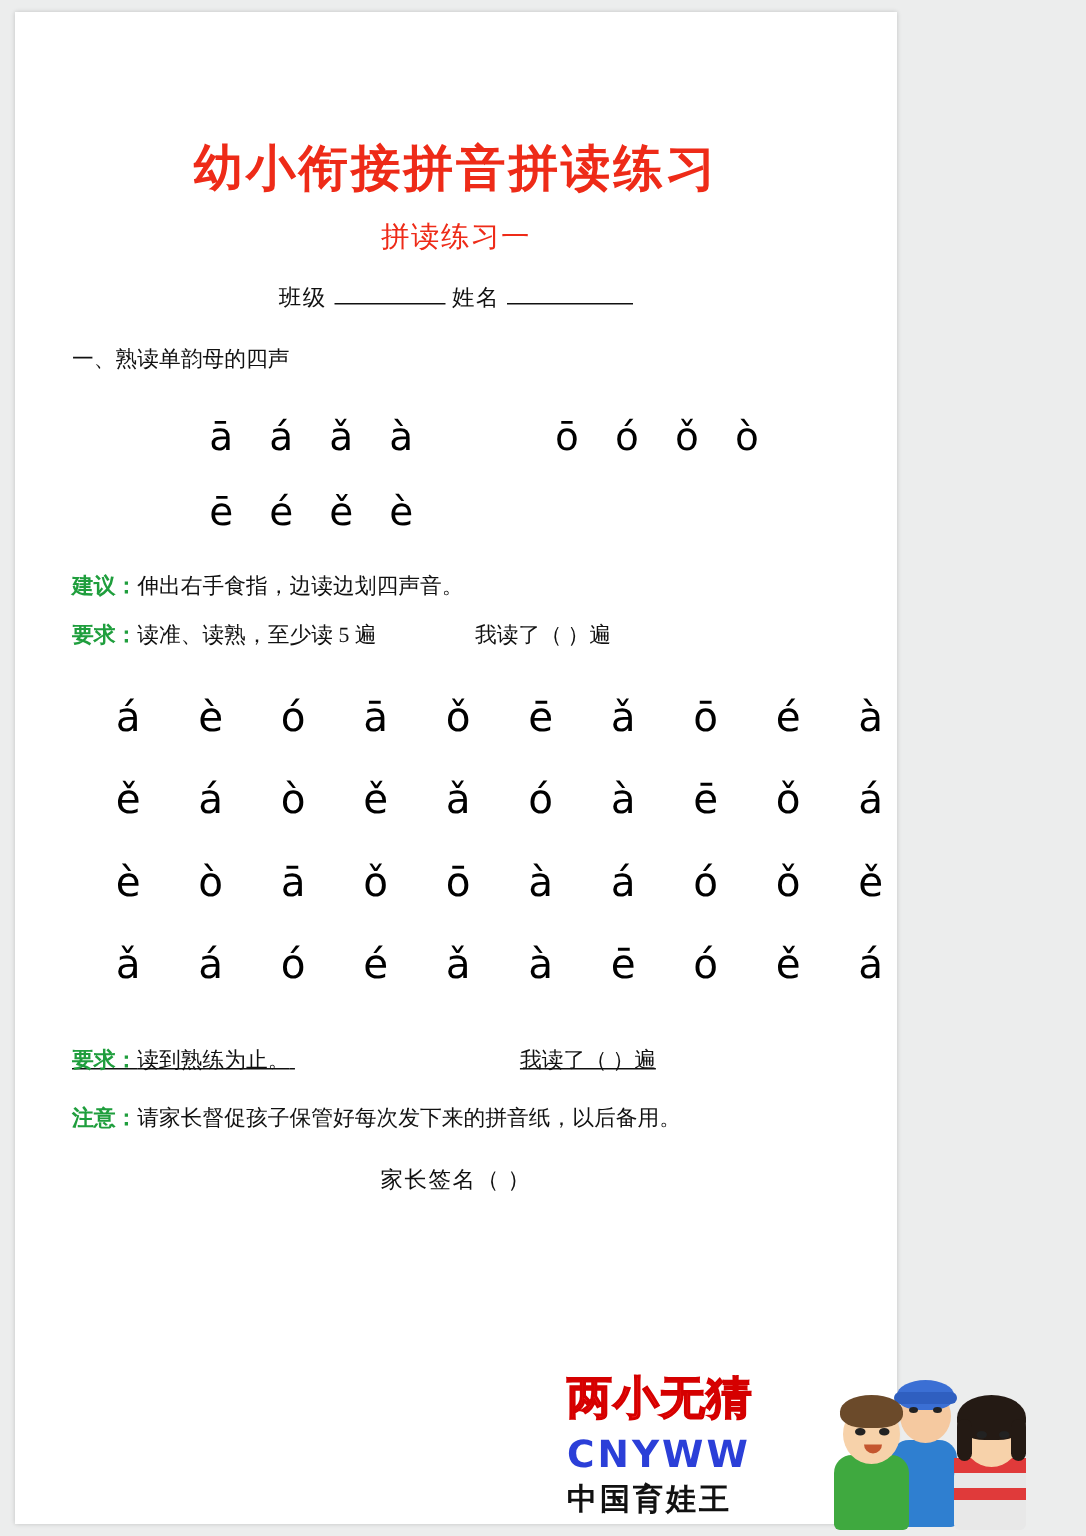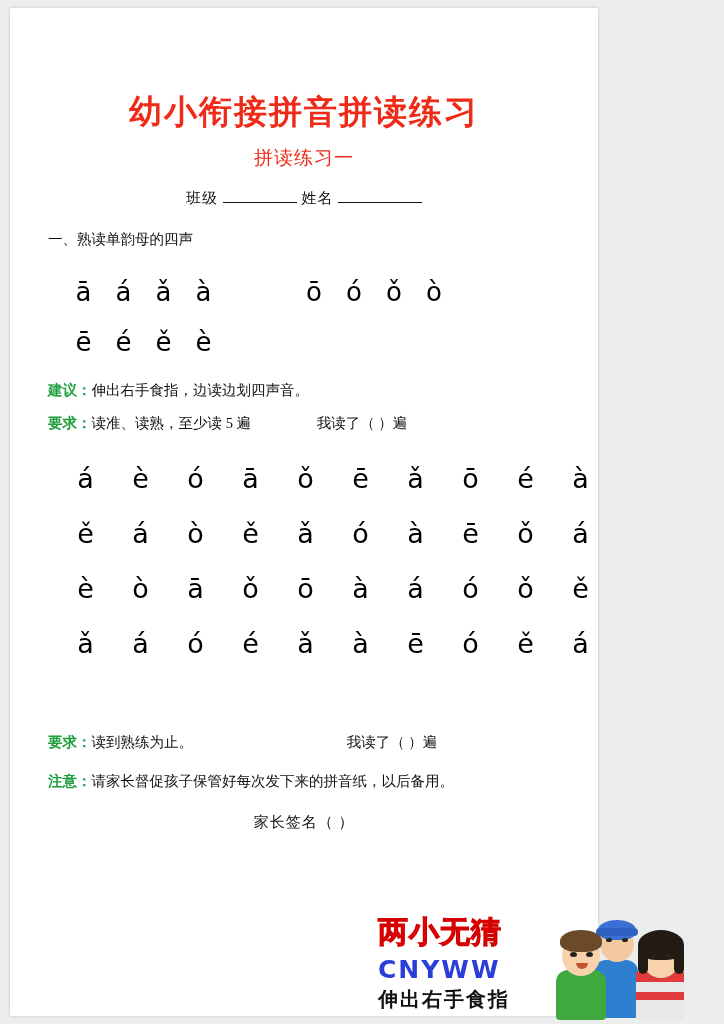--- a/index.html
+++ b/index.html
@@ -47,21 +47,21 @@
   }
   .b1{width:74px;}
   .b2{width:84px;}
   .sec{
     margin:22px 0 0 38px;
     font-size:14.5px;
     color:#111;
   }
   .vowel-block{
     margin-top:18px;
-    padding-left:54px;
+    padding-left:118px;
     font-family:"DejaVu Sans", sans-serif;
     font-size:26px;
     color:#000;
     line-height:50px;
     letter-spacing:1px;
   }
   .vowel-block .grp{display:inline-block;}
   .vowel-block .ch{display:inline-block;width:40px;text-align:center;}
   .gap{display:inline-block;width:52px;}
   .noteline{
@@ -190,36 +190,36 @@
       <span class="ch">ě</span><span class="ch">á</span><span class="ch">ò</span><span class="ch">ě</span><span class="ch">ǎ</span><span class="ch">ó</span><span class="ch">à</span><span class="ch">ē</span><span class="ch">ǒ</span><span class="ch">á</span>
     </div>
     <div class="big-row">
       <span class="ch">è</span><span class="ch">ò</span><span class="ch">ā</span><span class="ch">ǒ</span><span class="ch">ō</span><span class="ch">à</span><span class="ch">á</span><span class="ch">ó</span><span class="ch">ǒ</span><span class="ch">ě</span>
     </div>
     <div class="big-row">
       <span class="ch">ǎ</span><span class="ch">á</span><span class="ch">ó</span><span class="ch">é</span><span class="ch">ǎ</span><span class="ch">à</span><span class="ch">ē</span><span class="ch">ó</span><span class="ch">ě</span><span class="ch">á</span>
     </div>
   </div>
 
-  <div class="tailline" style="margin-top:62px;">
+  <div class="tailline" style="margin-top:26px;text-decoration:underline;">
     <span class="lbl">要求：</span><span>读到熟练为止。</span>
     <span class="right">我读了（  ）遍</span>
   </div>
 
   <div class="tailline" style="margin-top:20px;">
     <span class="lbl">注意：</span><span>请家长督促孩子保管好每次发下来的拼音纸，以后备用。</span>
   </div>
 
   <div class="sign">家长签名（                ）</div>
 
   <div class="watermark">
     <div class="wm-text">
       <div class="wm-main">两小无猜</div>
       <div class="wm-sub">CNYWW</div>
-      <div class="wm-sub2">伸出右手食指</div>
+      <div class="wm-sub2">中国育娃王</div>
     </div>
 
     <div class="kids">
 
       <div class="kid">
         <div class="body" style="left:40px;top:52px;width:44px;height:58px;background:#2f7fd0;"></div>
         <div class="head" style="left:46px;top:18px;width:34px;height:36px;background:#f5c9a0;"></div>
         <div class="hair" style="left:44px;top:12px;width:38px;height:20px;background:#3b6fd4;"></div>
         <div style="position:absolute;left:42px;top:20px;width:42px;height:8px;background:#2f5fc0;border-radius:6px;"></div>
         <div style="position:absolute;left:52px;top:30px;width:6px;height:4px;background:#222;border-radius:50%;"></div>

